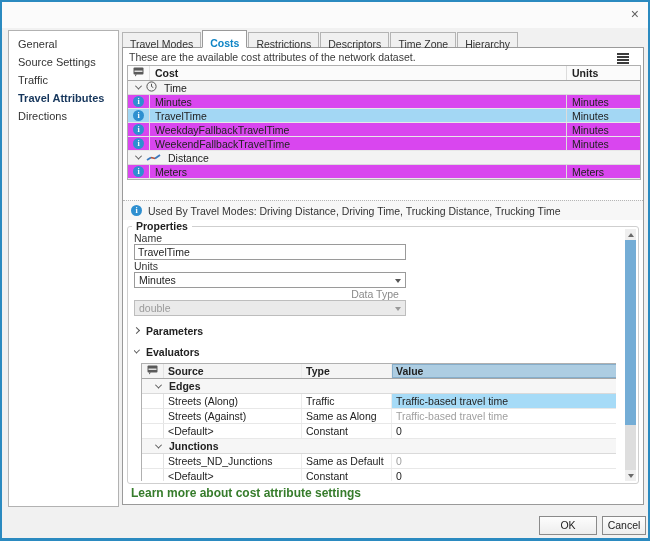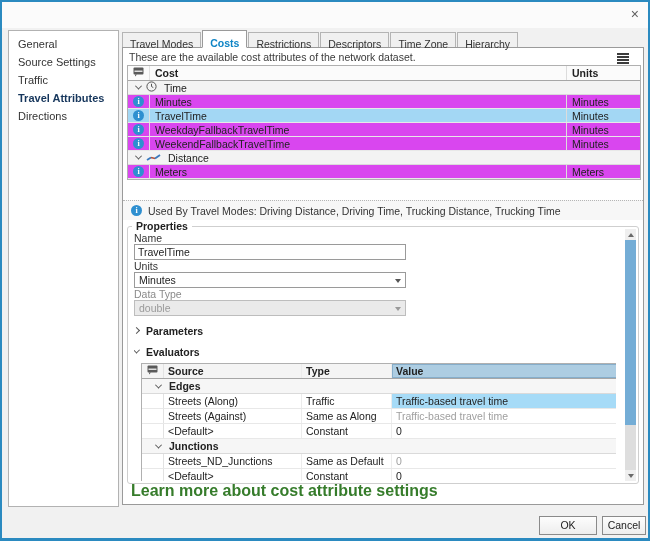--- a/index.html
+++ b/index.html
@@ -67,30 +67,30 @@
   .ev-row { display:flex; align-items:stretch; height:15px; border-bottom:1px solid #e8e8e8; font-size:10.5px; color:#222; }
   .ev-header { background:#f4f4f4; border-bottom:1px solid #a6a6a6; font-weight:bold; height:15px; }
   .ev-icon-cell { width:22px; display:flex; align-items:center; justify-content:center; border-right:1px solid #e2e2e2; flex:none; }
   .ev-source { width:138px; padding-left:4px; display:flex; align-items:center; border-right:1px solid #ececec; flex:none; overflow:hidden; white-space:nowrap; }
   .ev-type { width:90px; padding-left:4px; display:flex; align-items:center; border-right:1px solid #ececec; flex:none; overflow:hidden; white-space:nowrap; }
   .ev-value { flex:1; padding-left:4px; display:flex; align-items:center; overflow:hidden; white-space:nowrap; }
   .ev-header .ev-value { background:#adcde2; box-shadow:inset 0 0 0 1px #86aecb; }
   .ev-group { height:15px; background:#f6f6f6; border-bottom:1px solid #dadada; display:flex; align-items:center; font-size:10.5px; font-weight:bold; color:#222; }
   .ev-group .chev { margin-left:14px; margin-right:8px; }
   .val-sel { background:#a6dbf7; align-self:stretch; display:flex; align-items:center; width:100%; }
-  .muted { color:#9f9f9f; }
+  .muted { color:#9f9f9f;text-align:center; }
   
   .vscroll { position:absolute; right:2px; top:2px; bottom:2px; width:11px; background:#dedede; }
   .vs-btn { position:absolute; left:0; width:11px; height:11px; background:#efefef; display:flex; align-items:center; justify-content:center; }
   .vs-up { top:0; } .vs-down { bottom:0; }
   .tri-up { width:0; height:0; border-left:3px solid transparent; border-right:3px solid transparent; border-bottom:4px solid #6a6a6a; }
   .tri-down { width:0; height:0; border-left:3px solid transparent; border-right:3px solid transparent; border-top:4px solid #6a6a6a; }
   .vs-thumb { position:absolute; left:0; top:11px; width:11px; height:185px; background:#74add6; }
   
-  .learn-more { position:absolute; left:8px; bottom:4px; font-size:16px; font-weight:bold; color:#367c2b; }
+  .learn-more { position:absolute; left:8px; bottom:4px; font-size:12px; font-weight:bold; color:#367c2b; }
   .footer-btn { position:absolute; top:514px; height:19px; font-size:10.5px; color:#222; text-align:center; line-height:17px;
                 background:linear-gradient(#fdfdfd,#ededed); border:1px solid #8a8a8a; }
   .btn-ok { left:537px; width:58px; }
   .btn-cancel { left:600px; width:44px; }
   
   .info-icon { width:11px; height:11px; border-radius:50%; background:#2e8fd0; color:#fff; font-size:8px; font-weight:bold;
                display:inline-flex; align-items:center; justify-content:center; line-height:11px; flex:none; font-family:"Liberation Serif",serif; }
   .chev-cell { width:16px; display:flex; justify-content:center; flex:none; margin-left:2px; }
 </style>
 </head>

